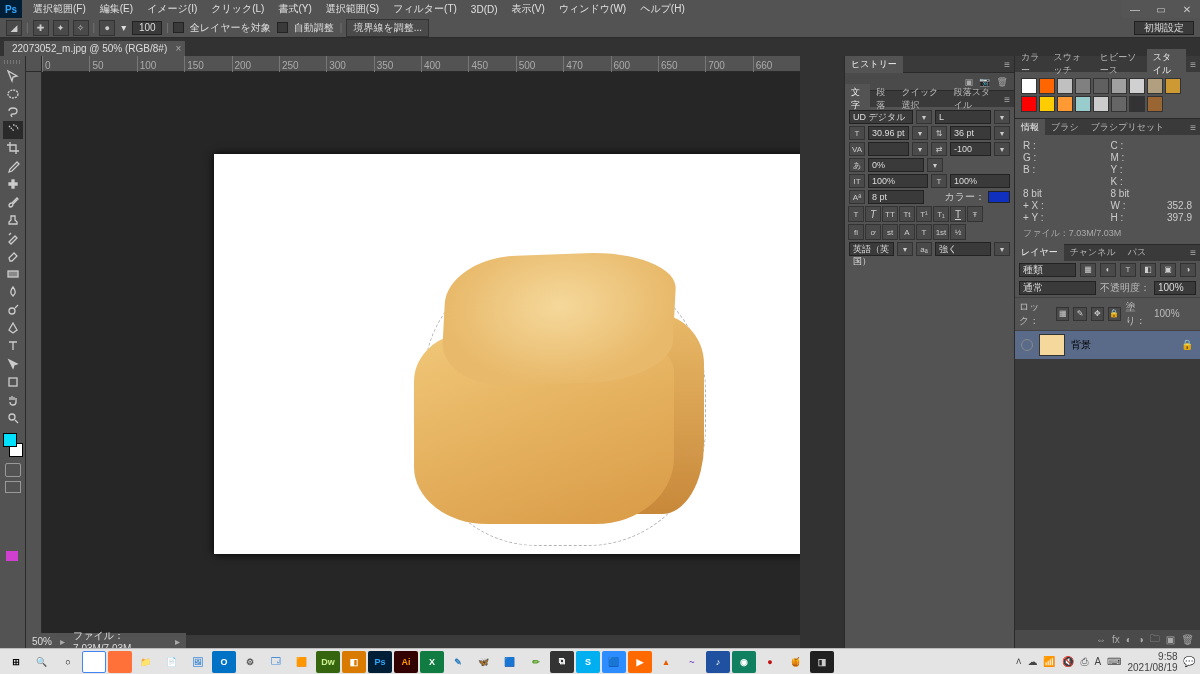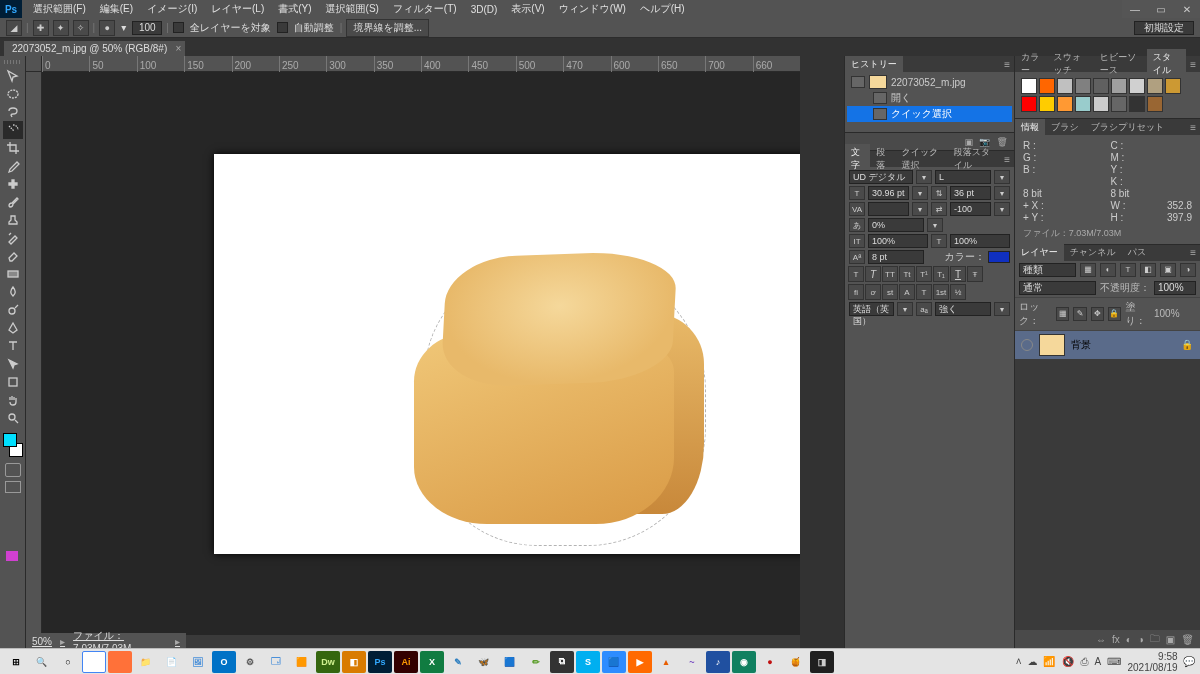--- a/index.html
+++ b/index.html
@@ -45,21 +45,21 @@
 .ruler-h span { width:50px; border-left:1px solid #777; padding-left:2px; height:16px; line-height:20px; }
 .ruler-v { position:absolute; top:16px; left:0; width:16px; bottom:14px; background:#535353; border-right:1px solid #2a2a2a; }
 .ruler-c { position:absolute; top:0; left:0; width:16px; height:16px; background:#535353; border-right:1px solid #2a2a2a; border-bottom:1px solid #2a2a2a; }
 .canvas { position:absolute; top:18px; left:18px; right:0; bottom:14px; background:#262626; }
 .page { position:absolute; left:170px; top:80px; width:600px; height:400px; background:#fff; box-shadow:0 0 8px #000; }
 .bread { position:absolute; left:170px; top:70px; width:340px; height:320px; }
 .bread .top { position:absolute; left:60px; top:30px; width:230px; height:130px; background:radial-gradient(ellipse at 50% 40%,#f5d89b,#e8b96a 70%); border-radius:30% 40% 35% 30%/35% 30% 30% 35%; transform:skewX(-5deg) rotate(-2deg); }
 .bread .front { position:absolute; left:30px; top:110px; width:260px; height:190px; background:linear-gradient(160deg,#f0c778,#d99a45); border-radius:20% 25% 30% 28%/25% 20% 35% 30%; }
 .bread .side { position:absolute; left:200px; top:90px; width:120px; height:200px; background:linear-gradient(180deg,#e8b968,#c8883a); border-radius:20% 40% 35% 20%/20% 25% 35% 25%; }
 .bread::before{content:"";position:absolute;left:40px;top:40px;width:280px;height:280px;border:1px dashed #444;border-radius:40% 45% 42% 40%;opacity:.4;pointer-events:none;}
-.status-l { position:absolute; bottom:0; left:0; height:14px; width:160px; background:#535353; color:#ddd; display:flex; align-items:center; padding:8px 6px; gap:8px;text-decoration:underline; }
+.status-l { position:absolute; bottom:0; left:0; height:14px; width:160px; background:#535353; color:#ddd; display:flex; align-items:center; padding:8px 6px; gap:8px; }
 .status-l .drop{color:#aaa;}
 .scrollb-h { position:absolute; bottom:0; left:160px; right:0; height:14px; background:#3a3a3a; }
 
 
 .dock1 { width:170px; background:#535353; border-left:1px solid #2a2a2a; display:flex; flex-direction:column;margin-left:44px; }
 .panel { border-bottom:1px solid #2a2a2a; }
 .ptabs { height:16px; background:#3a3a3a; display:flex; align-items:center; }
 .ptab { padding:2px 6px; color:#bbb; font-size:9px; }
 .ptab.act { background:#535353; color:#eee; }
 .ptabs .pmenu { margin-left:auto; color:#aaa; padding:0 4px; }
@@ -114,21 +114,21 @@
 .qm-ind { position:absolute; left:6px; top:551px; width:12px; height:10px; background:#d040d0; }
 </style>
 </head>
 <body>
 
 <div class="menubar">
   <div class="ps">Ps</div>
   <div class="mi">選択範囲(F)</div>
   <div class="mi">編集(E)</div>
   <div class="mi">イメージ(I)</div>
-  <div class="mi">レイヤー(L)</div>
+  <div class="mi">クリック(L)</div>
   <div class="mi">書式(Y)</div>
   <div class="mi">選択範囲(S)</div>
   <div class="mi">フィルター(T)</div>
   <div class="mi">3D(D)</div>
   <div class="mi">表示(V)</div>
   <div class="mi">ウィンドウ(W)</div>
   <div class="mi">ヘルプ(H)</div>
 </div>
 <div class="tbar-rt">
   <span>—</span>
@@ -318,37 +318,20 @@
     <div class="scrollb-h"></div>
   </div>
 
   <div class="dock1">
 
     <div class="panel">
       <div class="ptabs">
           <div class="ptab act">ヒストリー</div>
           <div class="pmenu">≡</div>
         </div>
-      <div class="pbody" style="height:60px;">
-        <div class="hist-row">
-            <span class="hist-ic"></span>
-            <span class="hist-thumb"></span>
-            <span>22073052_m.jpg</span>
-          </div>
-        <div class="hist-row">
-            <span style="width:18px;"></span>
-            <span class="hist-ic"></span>
-            <span>開く</span>
-          </div>
-        <div class="hist-row sel">
-            <span style="width:18px;"></span>
-            <span class="hist-ic"></span>
-            <span>クイック選択</span>
-          </div>
-      </div>
       <div class="pfoot">
           <span>▣</span>
           <span>📷</span>
           <span>🗑</span>
         </div>
     </div>
 
     <div class="panel" style="flex:1;">
       <div class="ptabs">
         <div class="ptab act">文字</div>

